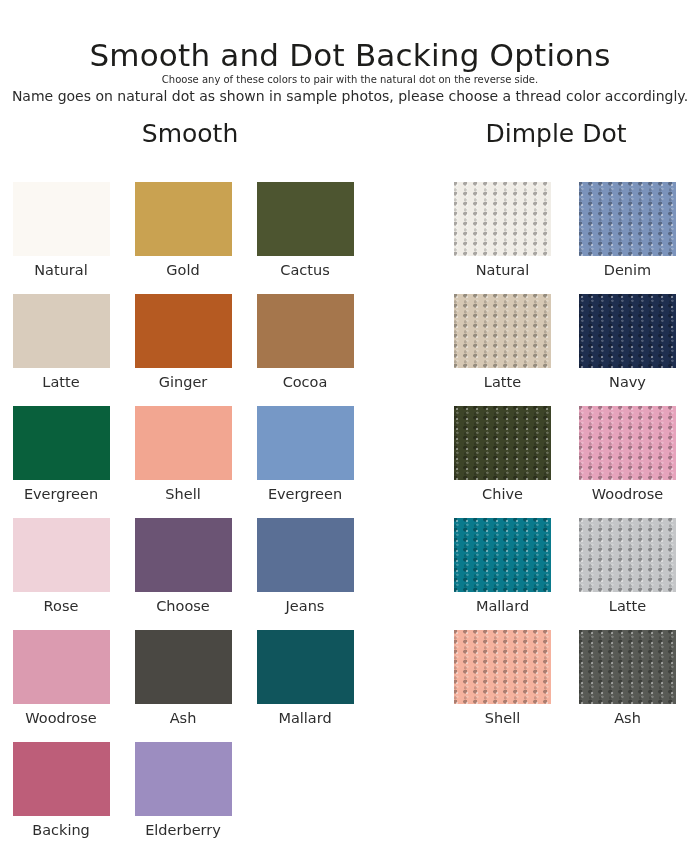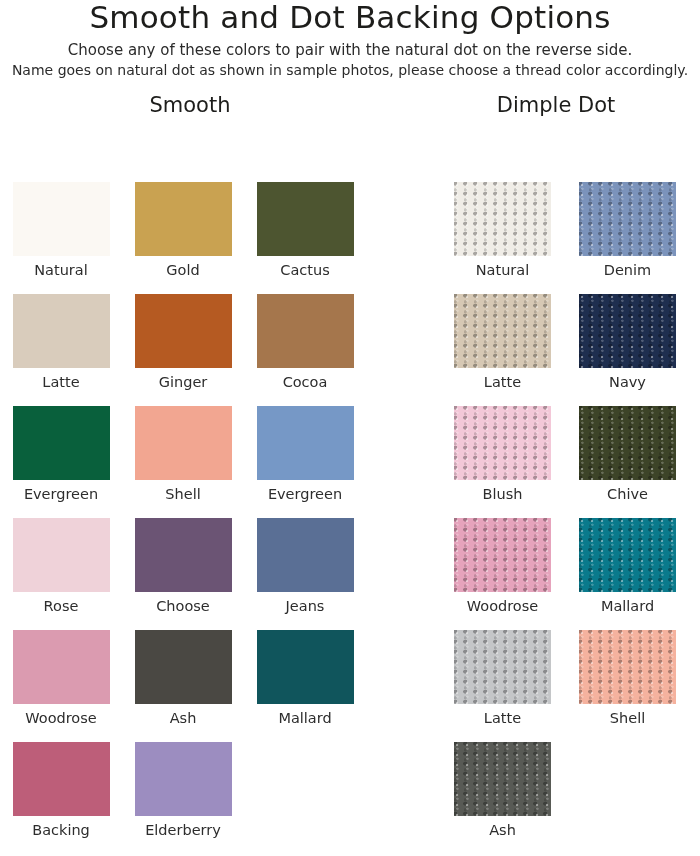--- a/index.html
+++ b/index.html
@@ -3,36 +3,36 @@
 <meta charset="utf-8">
 <style>
   html,body{margin:0;padding:0;}
   body{
     width:700px;height:856px;background:#ffffff;
     font-family:"DejaVu Sans", sans-serif;
     color:#231f20;overflow:hidden;position:relative;
   }
   .page{width:700px;height:856px;position:relative;}
 
-  .header{text-align:center;}
+  .header{text-align:center;padding-top:38px;}
   .title{
     font-family:"DejaVu Sans", sans-serif;
     font-size:31px;font-weight:400;letter-spacing:.2px;
     color:#1d1d1b;line-height:1.12;
   }
   .sub{
-    font-size:15px;color:#2b2b2b;line-height:1.42;margin-top:5px;
+    font-size:10px;color:#2b2b2b;line-height:1.42;
   }
   .sub2{font-size:14px;color:#2b2b2b;line-height:1.42;}
 
   .section-heads{
     position:relative;height:40px;margin-top:12px;
   }
   .sec-head{
-    position:absolute;top:0;font-size:21px;color:#1d1d1b;
+    position:absolute;top:0;font-size:25px;color:#1d1d1b;
     font-weight:400;text-align:center;
   }
   .sec-head.smooth{left:0;width:380px;}
   .sec-head.dot{left:396px;width:320px;text-align:center;}
 
   .columns{position:absolute;top:182px;left:0;width:700px;}
   .col{position:absolute;top:0;}
   .col.smooth{left:0;width:380px;}
   .col.dot{left:440px;width:260px;}
 
@@ -168,24 +168,20 @@
           </div>
           <div class="cell dotcell">
             <div class="swatch dotted" style="background: rgb(214, 200, 180);"></div>
             <div class="swatch-label">Latte</div>
           </div>
           <div class="cell dotcell">
             <div class="swatch dotted" style="background: rgb(30, 46, 79);"></div>
             <div class="swatch-label">Navy</div>
           </div>
           <div class="cell dotcell">
-            <div class="swatch dotted" style="background: rgb(243, 200, 216);"></div>
-            <div class="swatch-label">Blush</div>
-          </div>
-          <div class="cell dotcell">
             <div class="swatch dotted" style="background: rgb(61, 68, 40);"></div>
             <div class="swatch-label">Chive</div>
           </div>
           <div class="cell dotcell">
             <div class="swatch dotted" style="background: rgb(230, 163, 188);"></div>
             <div class="swatch-label">Woodrose</div>
           </div>
           <div class="cell dotcell">
             <div class="swatch dotted" style="background: rgb(10, 122, 140);"></div>
             <div class="swatch-label">Mallard</div>

